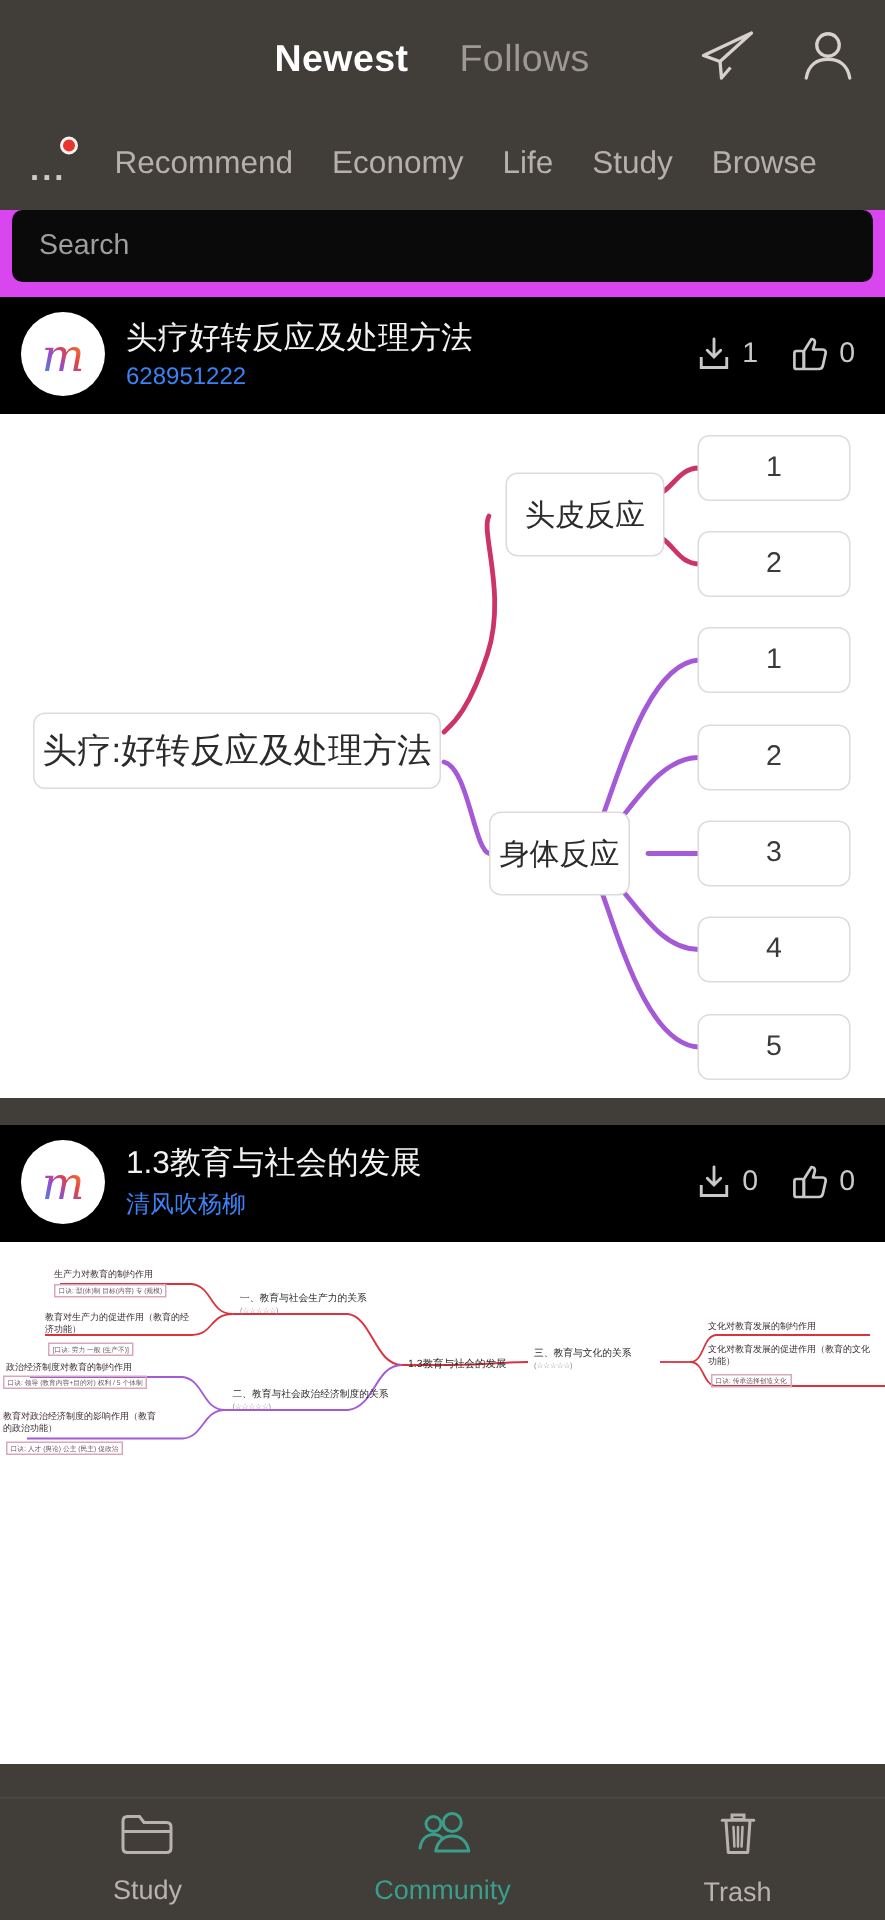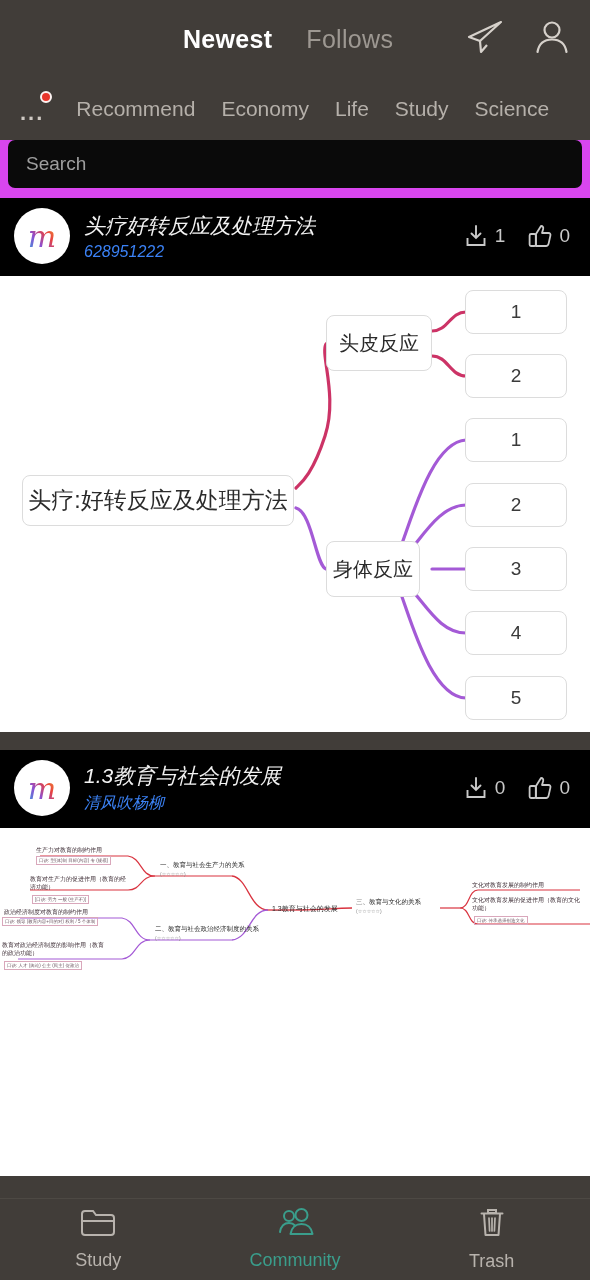--- a/index.html
+++ b/index.html
@@ -89,21 +89,21 @@
     gap:14px;
   }
   .avatar {
     width:56px; height:56px;
     border-radius:50%;
     background:#fff;
     flex:0 0 56px;
     display:flex; align-items:center; justify-content:center;
     overflow:hidden;
   }
-  .card-meta { flex:1; min-width:0;font-style:italic; }
+  .card-meta { flex:1; min-width:0; }
   .card-title {
     color:#f2f2f2;
     font-size:21px;
     line-height:28px;
     white-space:nowrap;
     overflow:hidden;
     text-overflow:ellipsis;
   }
   .card-author { color:#3b82f6; font-size:16px; margin-top:3px; }
   .card-stats { display:flex; align-items:center; gap:22px; padding-right:6px; }
@@ -187,21 +187,21 @@
 
 <div class="cats">
   <div class="cat-more">
     <span>...</span>
     <span class="cat-dot"></span>
   </div>
   <div class="cat">Recommend</div>
   <div class="cat">Economy</div>
   <div class="cat">Life</div>
   <div class="cat">Study</div>
-  <div class="cat">Science</div>
+  <div class="cat">Browse</div>
 </div>
 
 <div class="search-wrap">
   <div class="search">
     <span class="search-ph">Search</span>
   </div>
 </div>
 
 <div class="card">
   <div class="card-head">
@@ -253,21 +253,21 @@
 
       <path d="M398 278 C 410 250, 430 166, 466 164" stroke="#a45ad6" stroke-width="3.2" fill="none" stroke-linecap="round"></path>
       <path d="M404 281 C 420 266, 438 229, 466 229" stroke="#a45ad6" stroke-width="3.2" fill="none" stroke-linecap="round"></path>
       <path d="M432 293 L 466 293" stroke="#a45ad6" stroke-width="3.2" fill="none" stroke-linecap="round"></path>
       <path d="M404 306 C 424 324, 438 357, 466 357" stroke="#a45ad6" stroke-width="3.2" fill="none" stroke-linecap="round"></path>
       <path d="M398 310 C 410 340, 430 421, 466 422" stroke="#a45ad6" stroke-width="3.2" fill="none" stroke-linecap="round"></path>
     </svg>
 
     <div class="node root" style="left:22px; top:199px; width:272px; height:51px;">头疗:好转反应及处理方法</div>
 
-    <div class="node" style="left:326px; top:39px; width:106px; height:56px;">头皮反应</div>
+    <div class="node" style="left:337px; top:39px; width:106px; height:56px;">头皮反应</div>
     <div class="node leaf" style="left:465px; top:14px; width:102px; height:44px;">1</div>
     <div class="node leaf" style="left:465px; top:78px; width:102px; height:44px;">2</div>
 
     <div class="node" style="left:326px; top:265px; width:94px; height:56px;">身体反应</div>
     <div class="node leaf" style="left:465px; top:142px; width:102px; height:44px;">1</div>
     <div class="node leaf" style="left:465px; top:207px; width:102px; height:44px;">2</div>
     <div class="node leaf" style="left:465px; top:271px; width:102px; height:44px;">3</div>
     <div class="node leaf" style="left:465px; top:335px; width:102px; height:44px;">4</div>
     <div class="node leaf" style="left:465px; top:400px; width:102px; height:44px;">5</div>
   </div>

